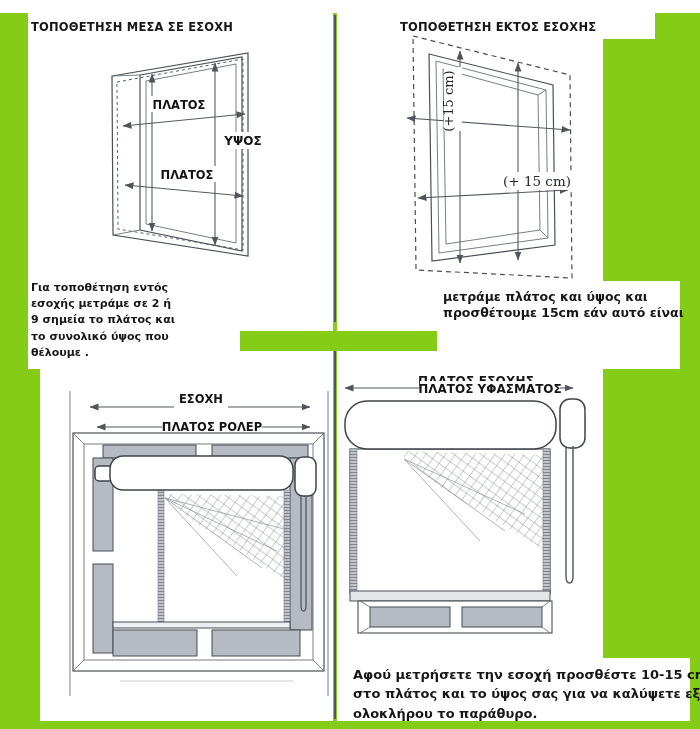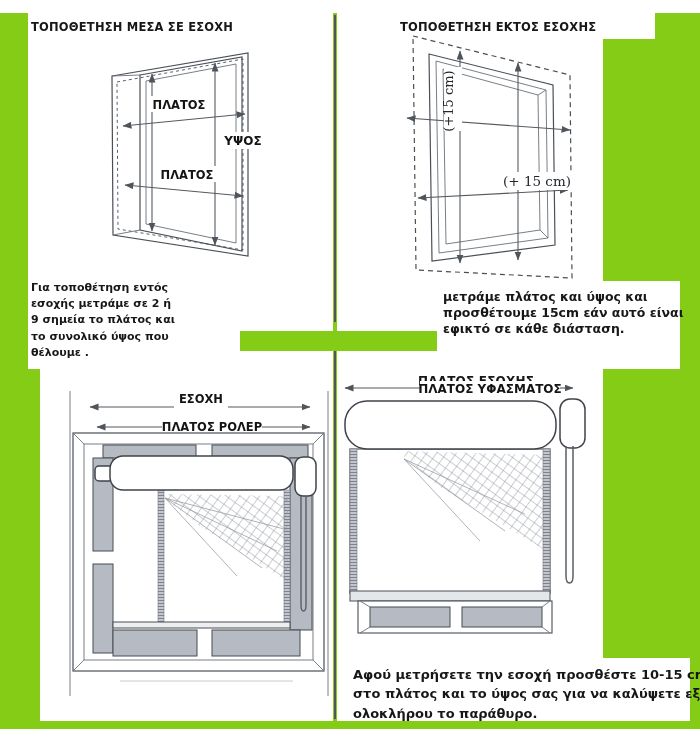--- a/index.html
+++ b/index.html
@@ -239,21 +239,20 @@
     <div class="cap-line">Για τοποθέτηση εντός</div>
     <div class="cap-line">εσοχής μετράμε σε 2 ή</div>
     <div class="cap-line">9 σημεία το πλάτος και</div>
     <div class="cap-line">το συνολικό ύψος που</div>
     <div class="cap-line">θέλουμε .</div>
   </div>
 
   <div class="caption cap-tr" style="left:443px;top:276px;">
     <div class="cap-line">μετράμε πλάτος και ύψος και</div>
     <div class="cap-line">προσθέτουμε 15cm εάν αυτό είναι</div>
-    <div class="cap-line">εφικτό σε κάθε διάσταση.</div>
   </div>
 
   <div class="caption cap-br" style="left:353px;top:652px;">
     <div class="cap-line">Αφού μετρήσετε την εσοχή προσθέστε 10-15 cm</div>
     <div class="cap-line">στο πλάτος και το ύψος σας για να καλύψετε εξ</div>
     <div class="cap-line">ολοκλήρου το παράθυρο.</div>
   </div>
 
 </div>
 

